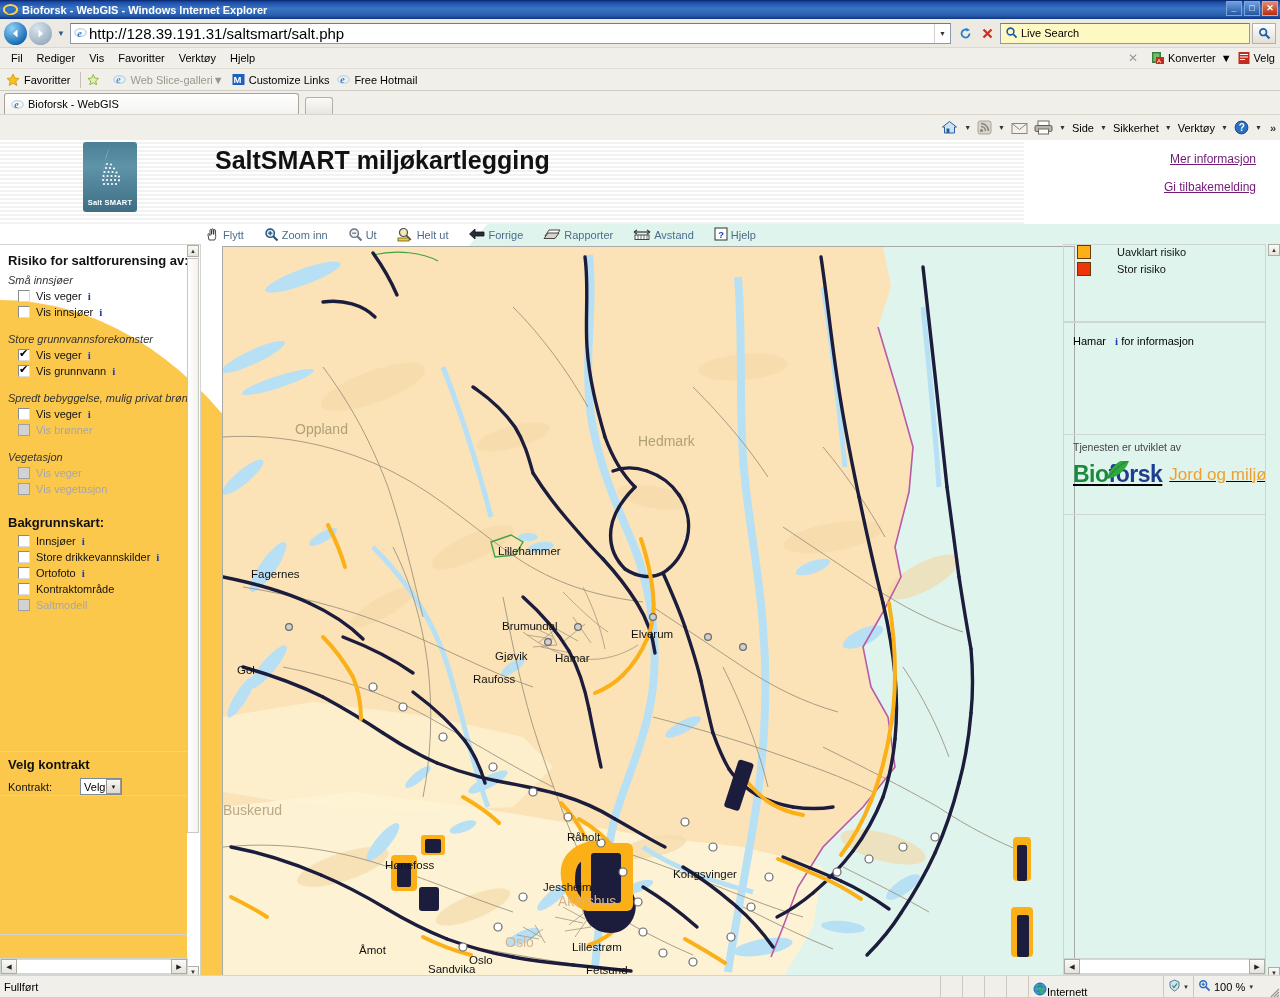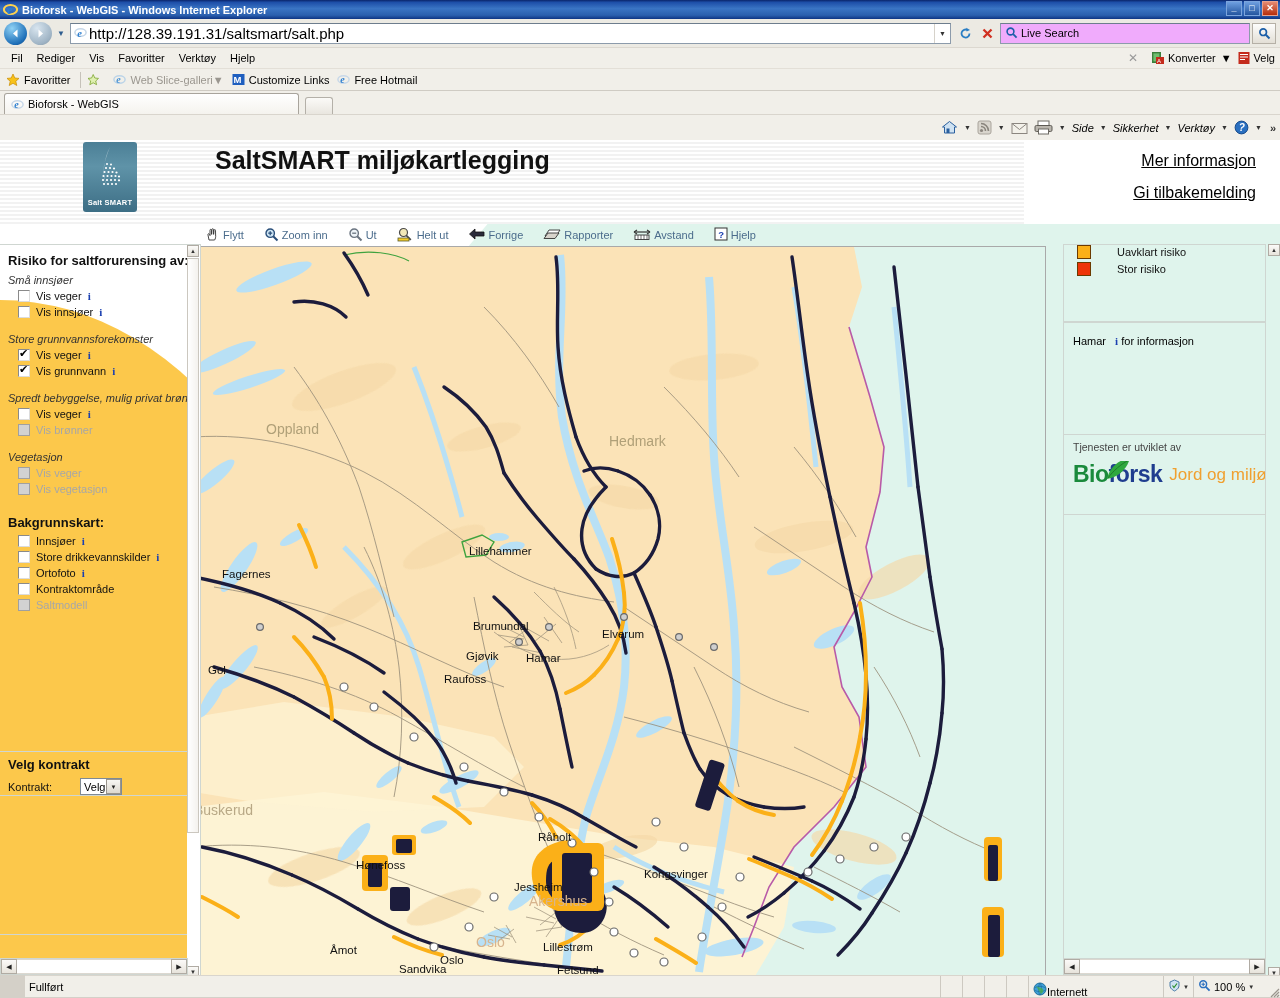--- a/index.html
+++ b/index.html
@@ -60,21 +60,21 @@
     min-width: 0;
   }
   .addr-ico { width: 18px; text-align:center; flex:0 0 auto; }
   .addr-text { flex: 1 1 auto; color: #000; font-size: 15px; white-space: nowrap; overflow: hidden; }
   .addr-dd { width: 16px; height: 19px; border-left: 1px solid #d6d2ca; display:flex;align-items:center;justify-content:center;font-size:7px;color:#333;flex:0 0 auto;}
   .nav-icobtn {
     width: 22px; height: 22px; display:flex;align-items:center;justify-content:center;
     flex:0 0 auto;
   }
   .search-wrap {
-    width: 250px; height: 21px; background:#f0abfc; border:1px solid #8c9bab; border-top-color:#6d7d8d;
+    width: 250px; height: 21px; background:#fef9c3; border:1px solid #8c9bab; border-top-color:#6d7d8d;
     display:flex; align-items:center; margin-left:2px; flex: 0 0 auto;
   }
   .search-wrap .sico { width: 20px; text-align:center; }
   .search-wrap .stext { flex:1; color:#000; font-size:11px; }
   .search-go { width:24px; height:21px; margin-left:2px; border:1px solid #b5b0a6; background:linear-gradient(to bottom,#fdfdfc,#e3dfd6);
     display:flex;align-items:center;justify-content:center; flex:0 0 auto;}
 
   
   .menubar {
     height: 21px; background: #f1efe9;
@@ -117,21 +117,21 @@
     width: 28px; height: 17px; margin-left: 6px;
     background: linear-gradient(to bottom,#fbfaf7,#e9e6df);
     border: 1px solid #b4b0a8; border-bottom:none; border-radius:3px 3px 0 0;
   }
   .cmdbar {
     height: 26px; background: #f1efe9;
     display:flex; align-items:center; justify-content:flex-end;
     padding-right: 4px; border-top: 1px solid #d9d5cd;
     font-size: 11px;
   }
-  .cmdbar .ci { display:flex; align-items:center; padding: 0 3px; white-space:nowrap;font-style:italic; }
+  .cmdbar .ci { display:flex; align-items:center; padding: 0 3px; white-space:nowrap; }
   .cmdbar .cdd { font-size:7px; color:#333; padding: 0 3px; }
   .cmdbar .chev { color:#333; font-weight:bold; padding-left:5px; }
 
   
   .viewport {
     position: relative;
     height: 835px;
     background: #ffffff;
     overflow: hidden;
   }
@@ -182,21 +182,21 @@
   }
   .site-title {
     position: relative; z-index: 2;
     margin-left: 78px; margin-top: 6px;
     font-size: 25px; font-weight: bold; color: #111;
   }
   .hdr-links {
     position: absolute; right: 24px; top: 12px; z-index: 4;
     display:flex; flex-direction:column; align-items:flex-end; gap: 14px;
   }
-  .hdr-links a { color: #000000; font-size: 16px; text-decoration: underline; }
+  .hdr-links a { color: #701a75; font-size: 12px; text-decoration: underline; }
 
   
   .maptoolbar {
     position: absolute; left: 205px; top: 84px; z-index: 5;
     width: 853px; height: 22px;
     display: flex; align-items: center;
     font-size: 11px; color: #4a6a8a;
     background: transparent;
   }
   .maptoolbar .tb {
@@ -277,21 +277,21 @@
   .lp-scroll .top { position:absolute; left:0; top:0; }
   .lp-scroll .bot { position:absolute; left:0; bottom:0; }
   .lp-thumb {
     position: absolute; left: 0; top: 13px; width: 12px; height: 575px;
     background: linear-gradient(to right,#ffffff,#f4f2ee);
     border: 1px solid #cbc7bf;
   }
 
   
   .mappanel {
-    position: absolute; left: 193px; top: 106px; z-index: 6;
+    position: absolute; left: 222px; top: 106px; z-index: 6;
     width: 853px; height: 733px;
     border: 1px solid #a9a9a9;
     background: #dff4ec;
     overflow: hidden;
   }
   .mapimg { position:absolute; left:0; top:0; width: 851px; height: 731px; }
 
   
   .rightpanel {
     position: absolute; left: 1063px; top: 104px; z-index: 6;
@@ -300,21 +300,21 @@
   }
   .rp-sect { border: 1px solid #cfd6d1; }
   .rp-sect.legend { height: 78px; }
   .rp-h { font-size: 13px; font-weight:bold; color:#111; padding: 8px 0 6px 9px; }
   .lgrow { display:flex; align-items:center; padding: 0 0 3px 13px; }
   .swatch { width: 14px; height: 14px; border: 1px solid #6b3a00; flex:0 0 auto; }
   .lgrow .lgt { margin-left: 26px; color:#111; }
   .rp-sect.info { height: 113px; padding: 12px 0 0 9px; }
   .rp-sect.bio { height: 80px; padding: 6px 0 0 9px; border-top:none; }
   .bio-cap { font-size: 10.5px; color:#444; }
-  .bio-logo { margin-top: 8px; display:flex; align-items:center; white-space:nowrap; overflow:hidden;}
+  .bio-logo { margin-top: 8px; display:flex; align-items:center; white-space:nowrap; overflow:hidden;text-decoration:underline;}
   .bio-bio { font-size: 23px; font-weight: bold; color:#1a8a3c; letter-spacing:-.5px; }
   .bio-forsk { font-size: 23px; font-weight: bold; color:#1f3d8f; letter-spacing:-.5px; }
   .bio-jord { font-size: 17px; color:#f0a030; margin-left: 7px; }
   .rp-sect.rtail { height: 460px; border-top: none; }
 
   
   .rp-scroll {
     position: absolute; right: 0; top: 104px; z-index: 7;
     width: 14px; height: 735px;
   }
@@ -334,21 +334,21 @@
     font-size: 7px; color:#222; flex: 0 0 auto;
   }
   .hs-track { flex:1 1 auto; height:15px; background:#fff; border-top:1px solid #dcd8d0; border-bottom:1px solid #dcd8d0;}
   .hscroll.left  { left: 0;    bottom: 0; width: 188px; }
   .hscroll.right { right: 14px; bottom: 0; width: 203px; }
 
   
   .statusbar {
     height: 22px; background: #f1efe9;
     border-top: 1px solid #d9d5cd;
-    display: flex; align-items: center; font-size: 11px; margin-left: 25px;
+    display: flex; align-items: center; font-size: 11px;
   }
   .sb-cell { border-right: 1px solid #cdc9c1; height: 22px; display:flex;align-items:center; padding: 0 4px; }
   .sb-text { flex: 1 1 auto; padding-left: 4px; }
   .sb-blank { width: 22px; }
   .sb-zone { width: 135px; display:flex; align-items:flex-end; }
   .sb-prot { width: 30px; display:flex;align-items:center;justify-content:center; gap:2px;}
   .sb-zoom { width: 72px; display:flex;align-items:center; gap:3px; border-right:none;}
   .resize-grip { width: 14px; height:22px; display:flex;align-items:flex-end;justify-content:flex-end; }
 </style>
 </head>

